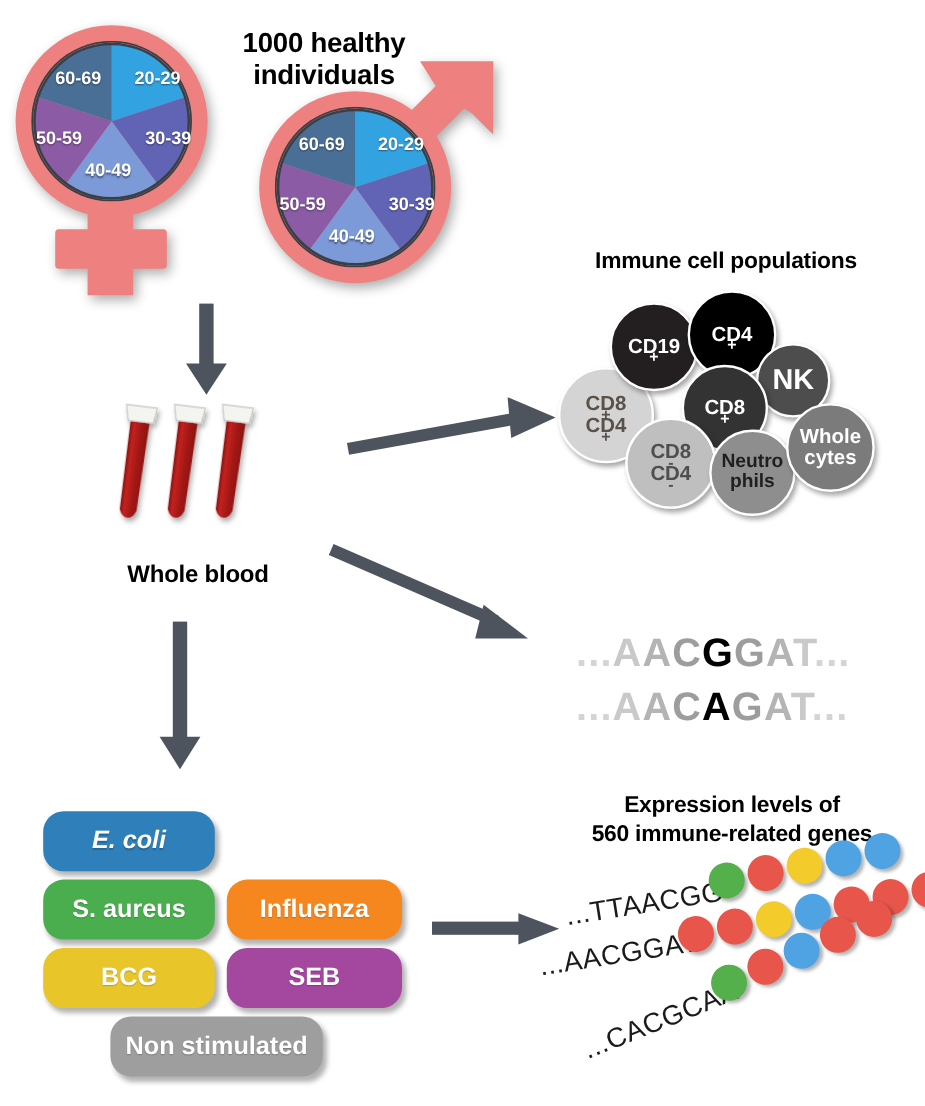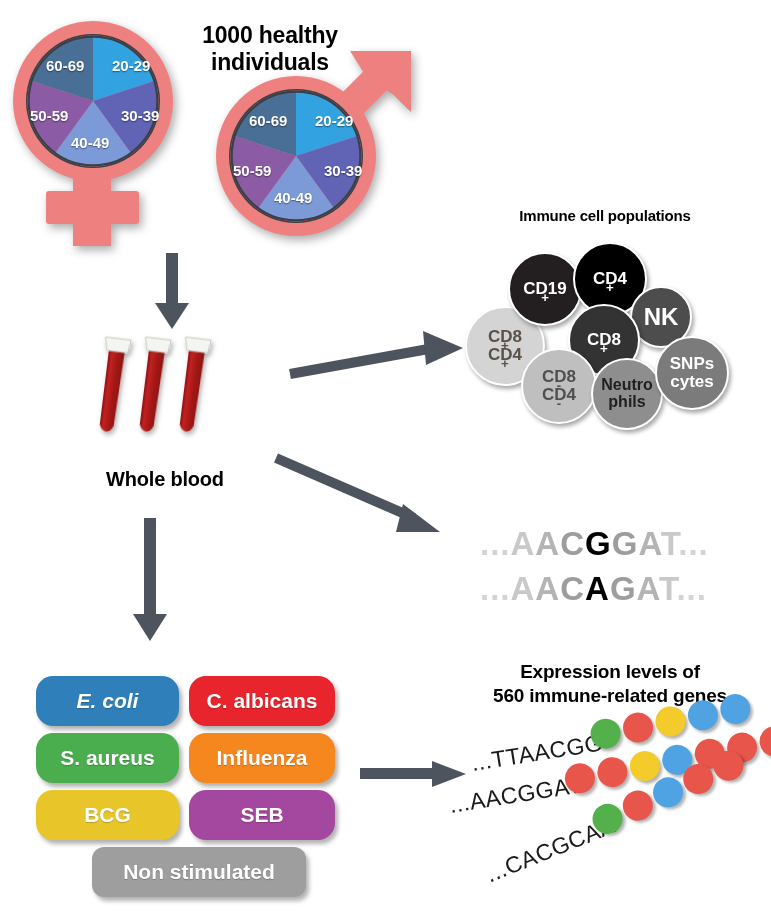--- a/index.html
+++ b/index.html
@@ -10,21 +10,21 @@
   }
   .stage{position:absolute;left:0;top:0;width:771px;height:922px;}
   .abs{position:absolute;}
 
   
   .hd{
     font-weight:bold;color:#000;text-align:center;line-height:1.18;
     letter-spacing:-0.2px;
   }
   #title-individuals{left:175px;top:22px;width:190px;font-size:23px;}
-  #title-immune{left:455px;top:207px;width:300px;font-size:15px;}
+  #title-immune{left:455px;top:207px;width:300px;font-size:19px;}
   #title-snp{left:460px;top:484px;width:300px;font-size:19px;}
   #title-expression{left:455px;top:660px;width:310px;font-size:19px;line-height:1.25;}
   #label-whole-blood{left:75px;top:468px;width:180px;font-size:20px;}
 
   
   .gender{position:absolute;}
   .gsym-shadow{filter:drop-shadow(3px 4px 5px rgba(0,0,0,0.33));}
   .pie-ring{
     position:absolute;border-radius:50%;
     background:#ef8080;
@@ -226,60 +226,57 @@
 
     <div class="cell" style="left:136px;top:118px;width:72px;height:72px;background:#8e8e8e;color:#1f1f1f;font-size:16px;">
       <div>
         <span>Neutro</span>
         <span>phils</span>
       </div>
     </div>
 
     <div class="cell" style="left:200px;top:96px;width:74px;height:74px;background:#7b7b7b;color:#ffffff;font-size:17px;">
       <div>
-        <span>SNPs</span>
+        <span>Whole</span>
         <span>cytes</span>
       </div>
     </div>
   </div>
 
 
   <div class="abs" style="left:480px;top:525px;width:260px;height:90px;">
     <div class="snpline" style="left:0px;top:0px;font-size:33px;letter-spacing:1px;">
       <span class="dots">...</span><span class="f1">A</span><span class="f2">A</span><span class="f3">C</span><span class="hi">G</span><span class="f3">G</span><span class="f2">A</span><span class="f1">T</span><span class="dots">...</span>
     </div>
     <div class="snpline" style="left:0px;top:45px;font-size:33px;letter-spacing:1px;">
       <span class="dots">...</span><span class="f1">A</span><span class="f2">A</span><span class="f3">C</span><span class="hi">A</span><span class="f3">G</span><span class="f2">A</span><span class="f1">T</span><span class="dots">...</span>
     </div>
   </div>
 
   <div class="abs" style="left:36px;top:676px;width:300px;height:220px;">
 
     <div class="stimbox" style="left:0px;top:0px;width:143px;height:50px;background:#2f80ba;font-style:italic;">
       <span>E. coli</span>
     </div>
-    <div class="stimbox" style="left:153px;top:0px;width:146px;height:50px;background:#e8242c;">
-      <span>C. albicans</span>
-    </div>
 
     <div class="stimbox" style="left:0px;top:57px;width:143px;height:50px;background:#4aae4f;">
       <span>S. aureus</span>
     </div>
     <div class="stimbox" style="left:153px;top:57px;width:146px;height:50px;background:#f6871f;">
       <span>Influenza</span>
     </div>
 
     <div class="stimbox" style="left:0px;top:114px;width:143px;height:50px;background:#e8c62a;">
       <span>BCG</span>
     </div>
     <div class="stimbox" style="left:153px;top:114px;width:146px;height:50px;background:#a4479f;">
       <span>SEB</span>
     </div>
 
-    <div class="stimbox" style="left:56px;top:171px;width:214px;height:50px;background:#9e9e9e;border-radius:12px;">
+    <div class="stimbox" style="left:56px;top:171px;width:177px;height:50px;background:#9e9e9e;">
       <span>Non stimulated</span>
     </div>
   </div>
 
   <svg class="arrow-svg" style="left:360px;top:758px;" width="110" height="32">
     <rect x="0" y="10" width="80" height="11" fill="#4e545e"></rect>
     <path d="M72 3 L106 16 L72 29 Z" fill="#4e545e"></path>
   </svg>
 
   <div class="abs hd" id="title-expression">

